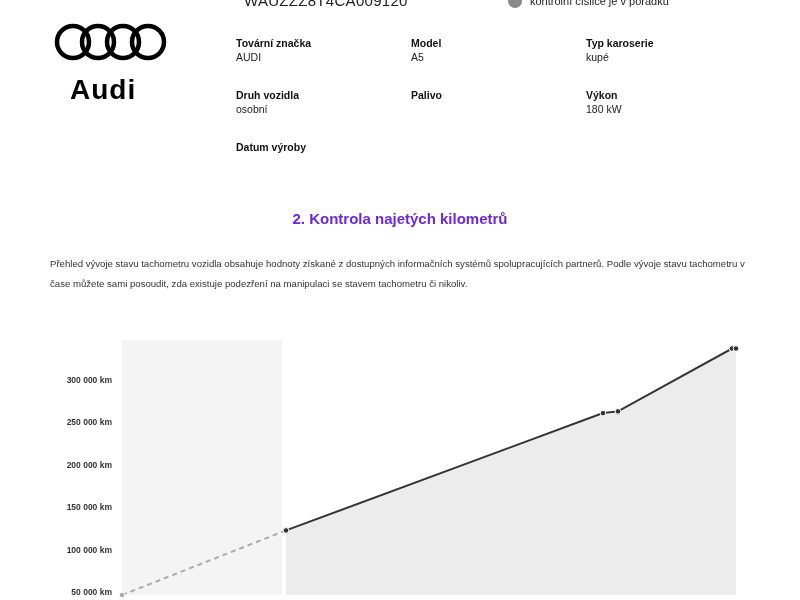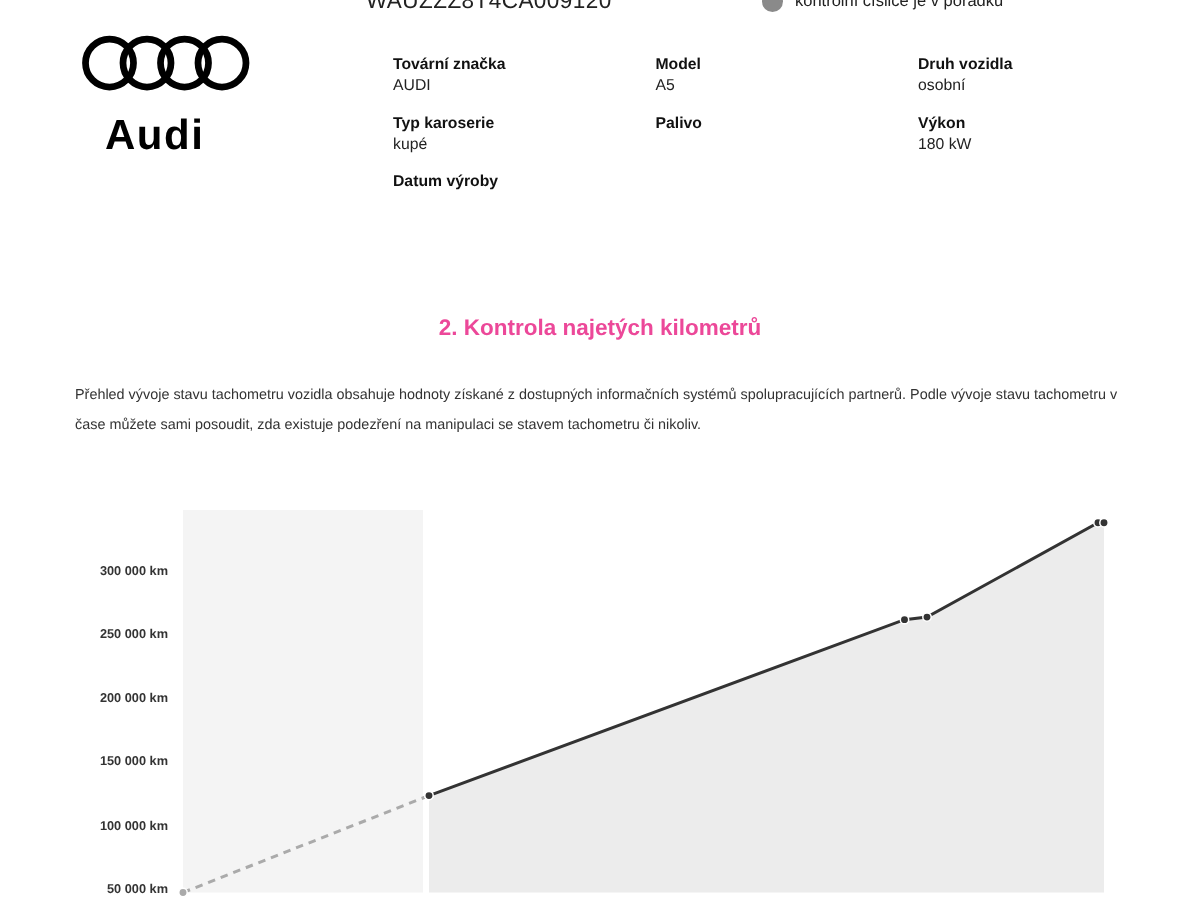--- a/index.html
+++ b/index.html
@@ -3,26 +3,26 @@
 <meta charset="utf-8">
 <style>
   html, body { margin:0; padding:0; }
   body { width:800px; height:600px; overflow:hidden; background:#ffffff; position:relative;
          font-family:"Liberation Sans", sans-serif; color:#1a1a1a; }
   .vin { position:absolute; left:244px; top:-8px; font-size:15px; color:#222; letter-spacing:0.3px; }
   .check { position:absolute; left:508px; top:-6px; display:flex; align-items:center; gap:8px; font-size:11px; color:#222; }
   .check .dot { width:14px; height:14px; border-radius:50%; background:#8a8a8a; }
   .logo { position:absolute; left:52px; top:18px; width:120px; height:90px; }
   .logo-text { position:absolute; left:70px; top:74px; font-size:28px; font-weight:bold; letter-spacing:1px; color:#000; }
-  .specs { position:absolute; left:262px; top:37px; width:460px; display:grid;
-           grid-template-columns: 175px 175px 110px; row-gap:12px; }
+  .specs { position:absolute; left:236px; top:37px; width:460px; display:grid;
+           grid-template-columns: 175px 175px 110px; row-gap:25px; }
   .spec .lbl { font-size:10.5px; font-weight:bold; color:#111; line-height:13px; }
   .spec .val { font-size:10.5px; color:#222; line-height:14px; }
   .section-title { position:absolute; left:0; width:800px; top:210px; text-align:center;
-                   font-size:15px; font-weight:bold; color:#ec4899; }
+                   font-size:15px; font-weight:bold; color:#6d28d9; }
   .intro { position:absolute; left:50px; top:254px; width:710px; font-size:9.6px; line-height:20px; color:#333; }
   .chart { position:absolute; left:0; top:325px; width:800px; height:275px; }
   .ytick { position:absolute; left:40px; width:72px; text-align:right; font-size:8.5px; font-weight:bold; color:#333;margin-top:40px; }
 </style>
 </head>
 <body>
 
 <div class="vin">WAUZZZ8T4CA009120</div>
 <div class="check">
   <span class="dot"></span>
@@ -42,26 +42,26 @@
 <div class="specs">
   <div class="spec">
     <div class="lbl">Tovární značka</div>
     <div class="val">AUDI</div>
   </div>
   <div class="spec">
     <div class="lbl">Model</div>
     <div class="val">A5</div>
   </div>
   <div class="spec">
+    <div class="lbl">Typ karoserie</div>
+    <div class="val">kupé</div>
+  </div>
+  <div class="spec">
     <div class="lbl">Druh vozidla</div>
     <div class="val">osobní</div>
-  </div>
-  <div class="spec">
-    <div class="lbl">Typ karoserie</div>
-    <div class="val">kupé</div>
   </div>
   <div class="spec">
     <div class="lbl">Palivo</div>
   </div>
   <div class="spec">
     <div class="lbl">Výkon</div>
     <div class="val">180 kW</div>
   </div>
   <div class="spec">
     <div class="lbl">Datum výroby</div>

